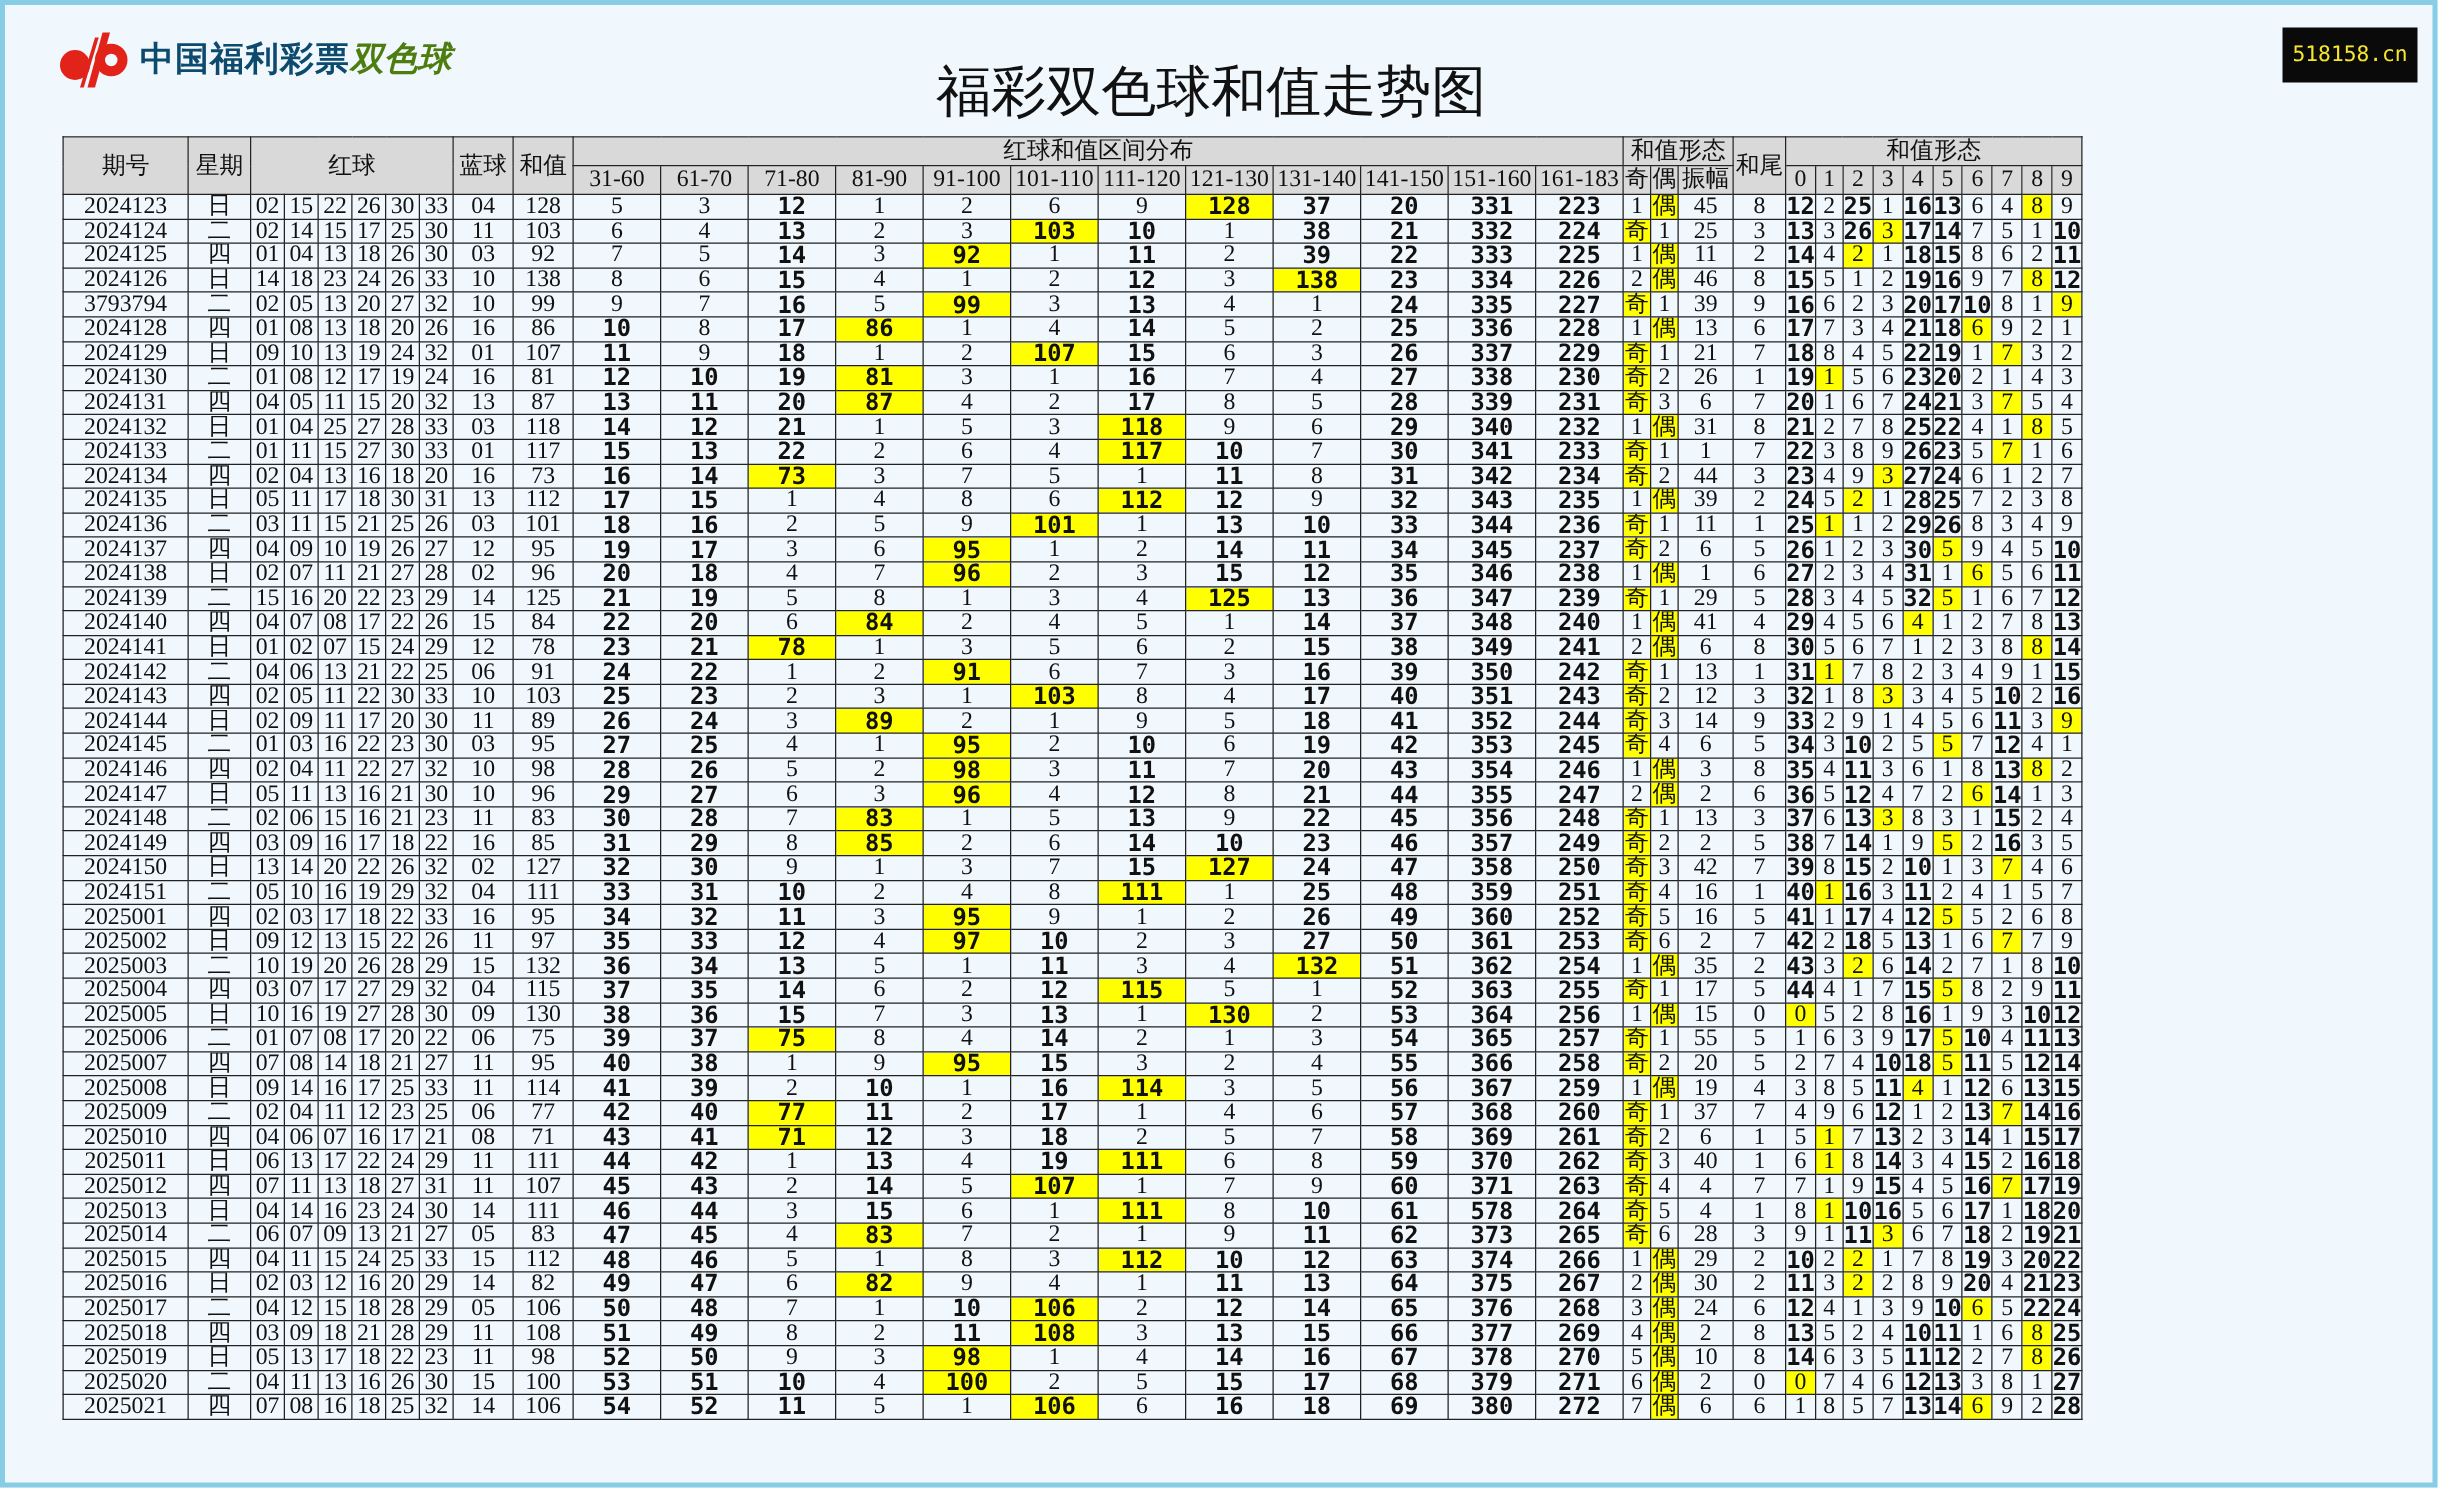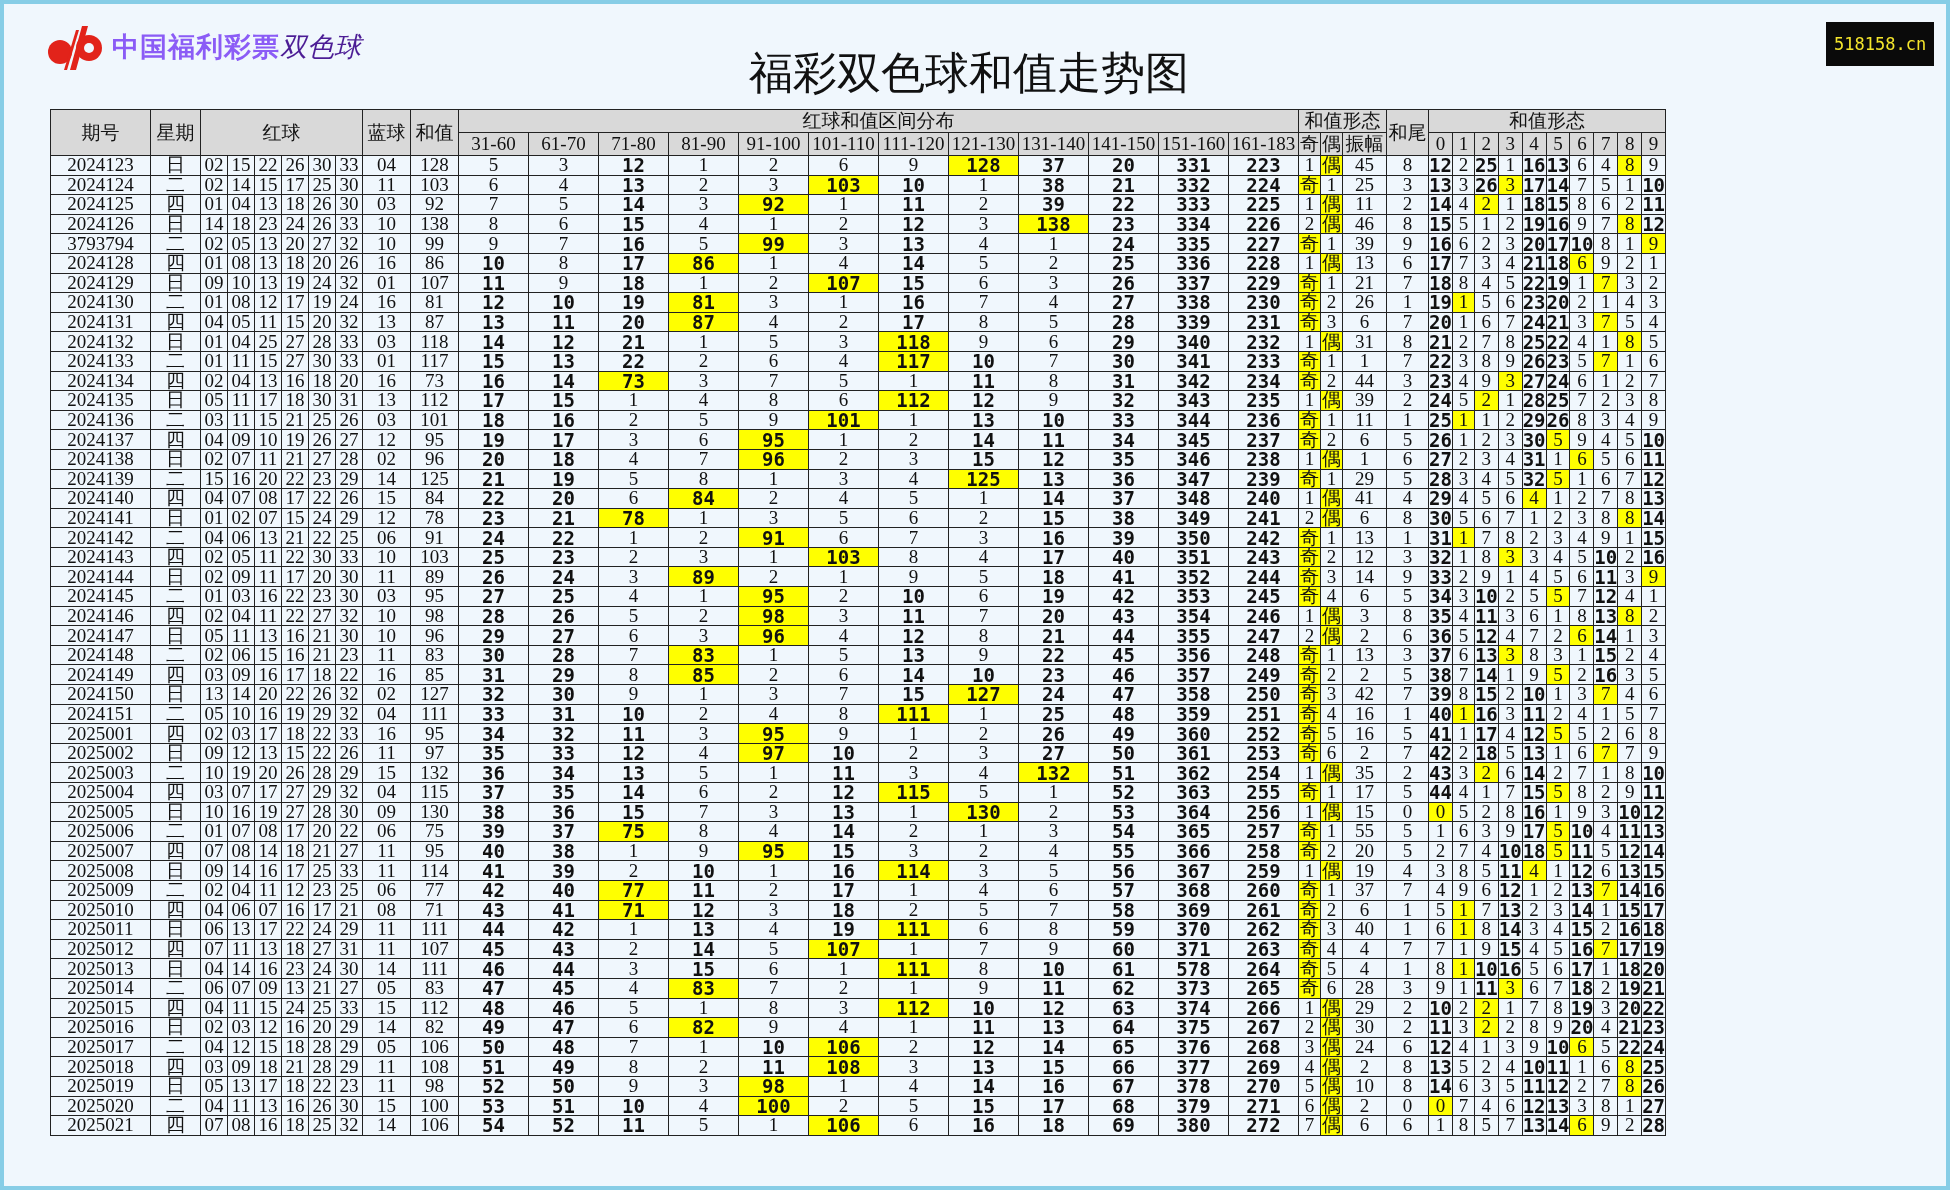--- a/index.html
+++ b/index.html
@@ -1,21 +1,21 @@
 <!DOCTYPE html>
 <html><head>
 <meta charset="utf-8">
 <style>
   html,body{margin:0;padding:0;}
   body{width:1950px;height:1190px;background:#87cde6;font-family:"DejaVu Serif","Liberation Serif",serif;overflow:hidden;}
   .page{position:absolute;left:4px;top:4px;width:1942px;height:1182px;background:#f0f7fd;}
   .logo{position:absolute;left:40px;top:18px;display:flex;align-items:center;}
   .logo-mark{width:62px;height:50px;position:relative;}
-  .logo-text{font-family:"DejaVu Sans","Liberation Sans",sans-serif;font-weight:bold;font-size:27px;color:#8b5cf6;margin-left:6px;letter-spacing:1px;}
-  .logo-sub{font-family:"DejaVu Sans","Liberation Sans",sans-serif;font-weight:normal;font-style:italic;font-size:27px;color:#4c1d95;}
+  .logo-text{font-family:"DejaVu Sans","Liberation Sans",sans-serif;font-weight:bold;font-size:27px;color:#0c4a6e;margin-left:6px;letter-spacing:1px;}
+  .logo-sub{font-family:"DejaVu Sans","Liberation Sans",sans-serif;font-weight:bold;font-style:italic;font-size:27px;color:#4d7c0f;}
   .watermark{position:absolute;left:1822px;top:18px;background:#0a0a0a;color:#f5e62c;font-family:"DejaVu Sans Mono","Liberation Mono",monospace;font-size:17px;padding:12px 8px;}
   .title{position:absolute;left:0;width:1938px;top:44px;text-align:center;font-size:44px;color:#111;font-family:"DejaVu Serif","Liberation Serif",serif;}
   table.grid{position:absolute;left:50px;top:109px;border-collapse:collapse;table-layout:fixed;font-family:"Liberation Serif","DejaVu Serif",serif;}
   table.grid td, table.grid th{border:1px solid #222;padding:0;text-align:center;height:18.6px;line-height:18px;font-size:19px;color:#111;overflow:hidden;white-space:nowrap;}
   table.grid th{background:#d9d9d9;font-weight:normal;font-size:19px;}
   table.grid thead tr.h1 th{height:22px;}
   table.grid thead tr.h2 th{height:22px;font-size:19px;}
   th.big{font-weight:bold;font-size:20px;}
   td.sm{font-size:13px;font-weight:bold;font-family:"DejaVu Sans Mono","Liberation Mono",monospace;}
   td.hit{background:#ffff00;font-size:14px;font-weight:bold;font-family:"DejaVu Sans Mono","Liberation Mono",monospace;}

